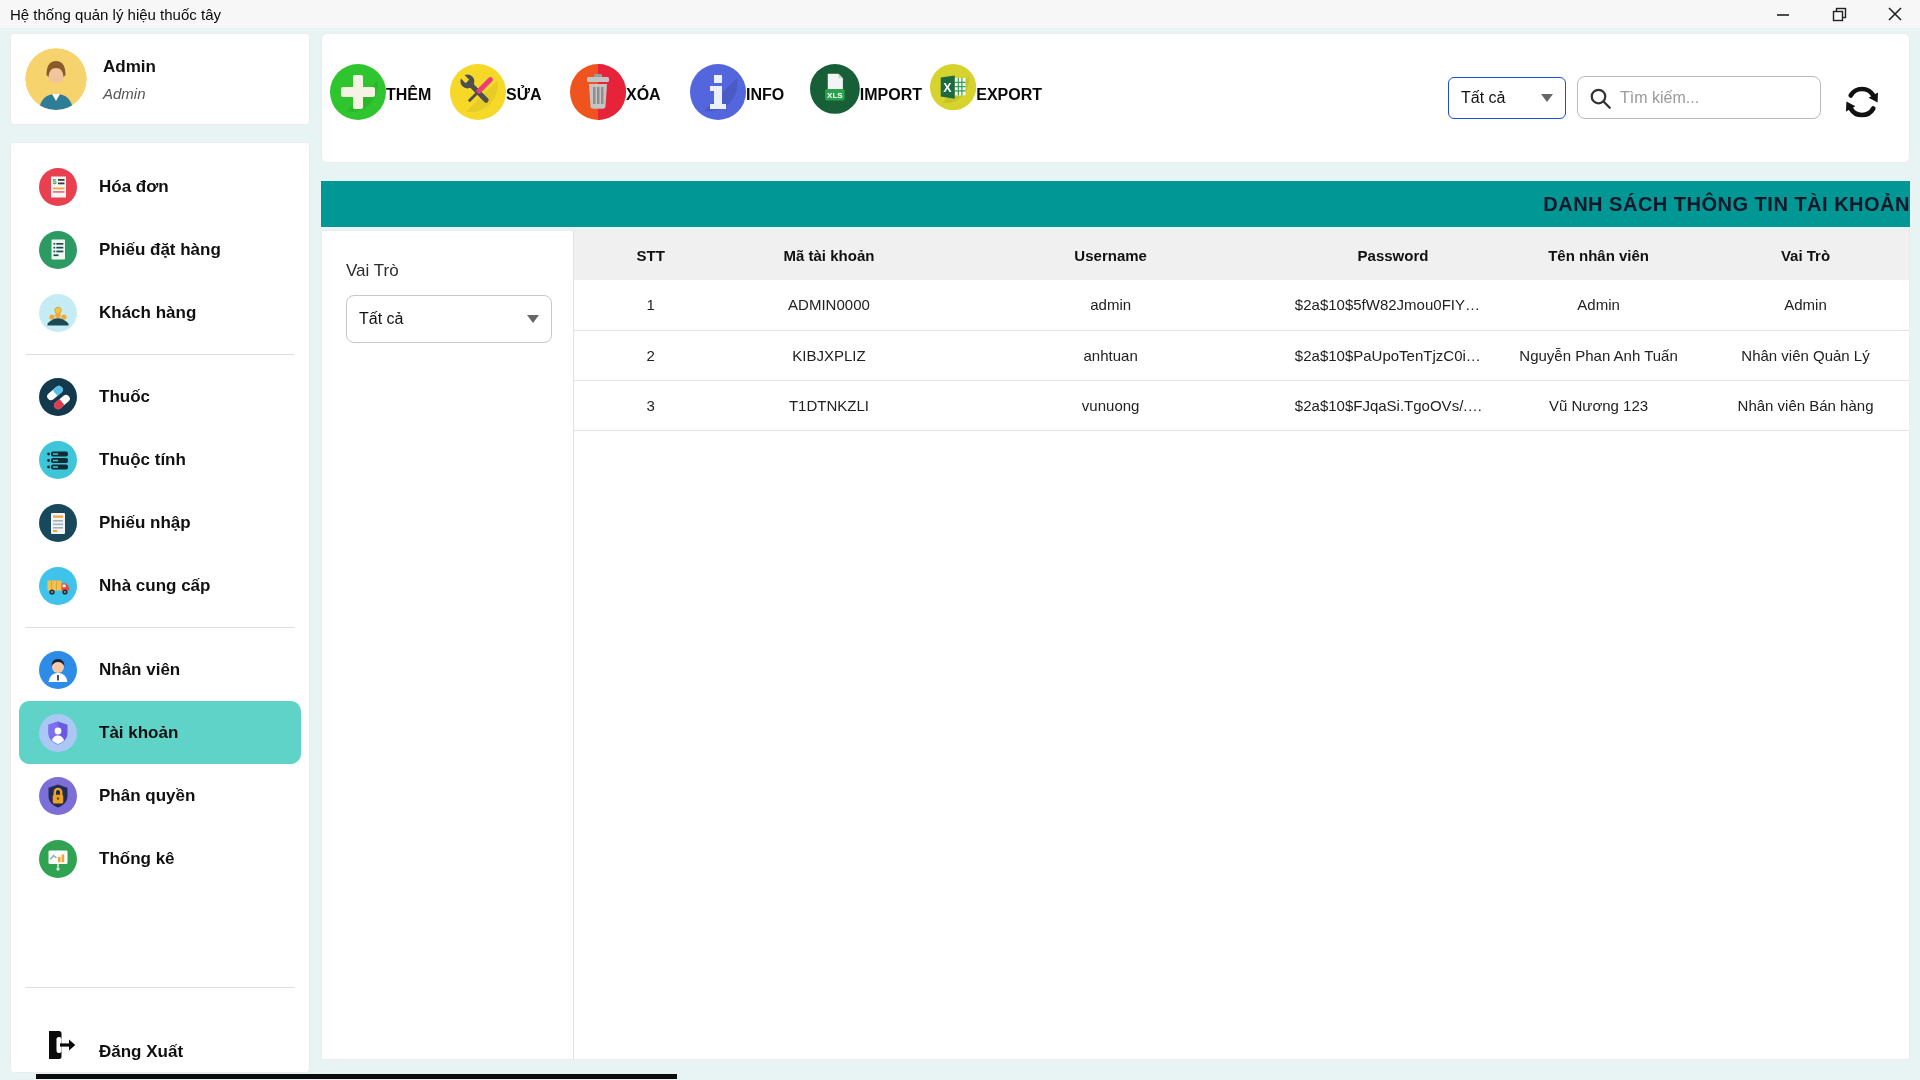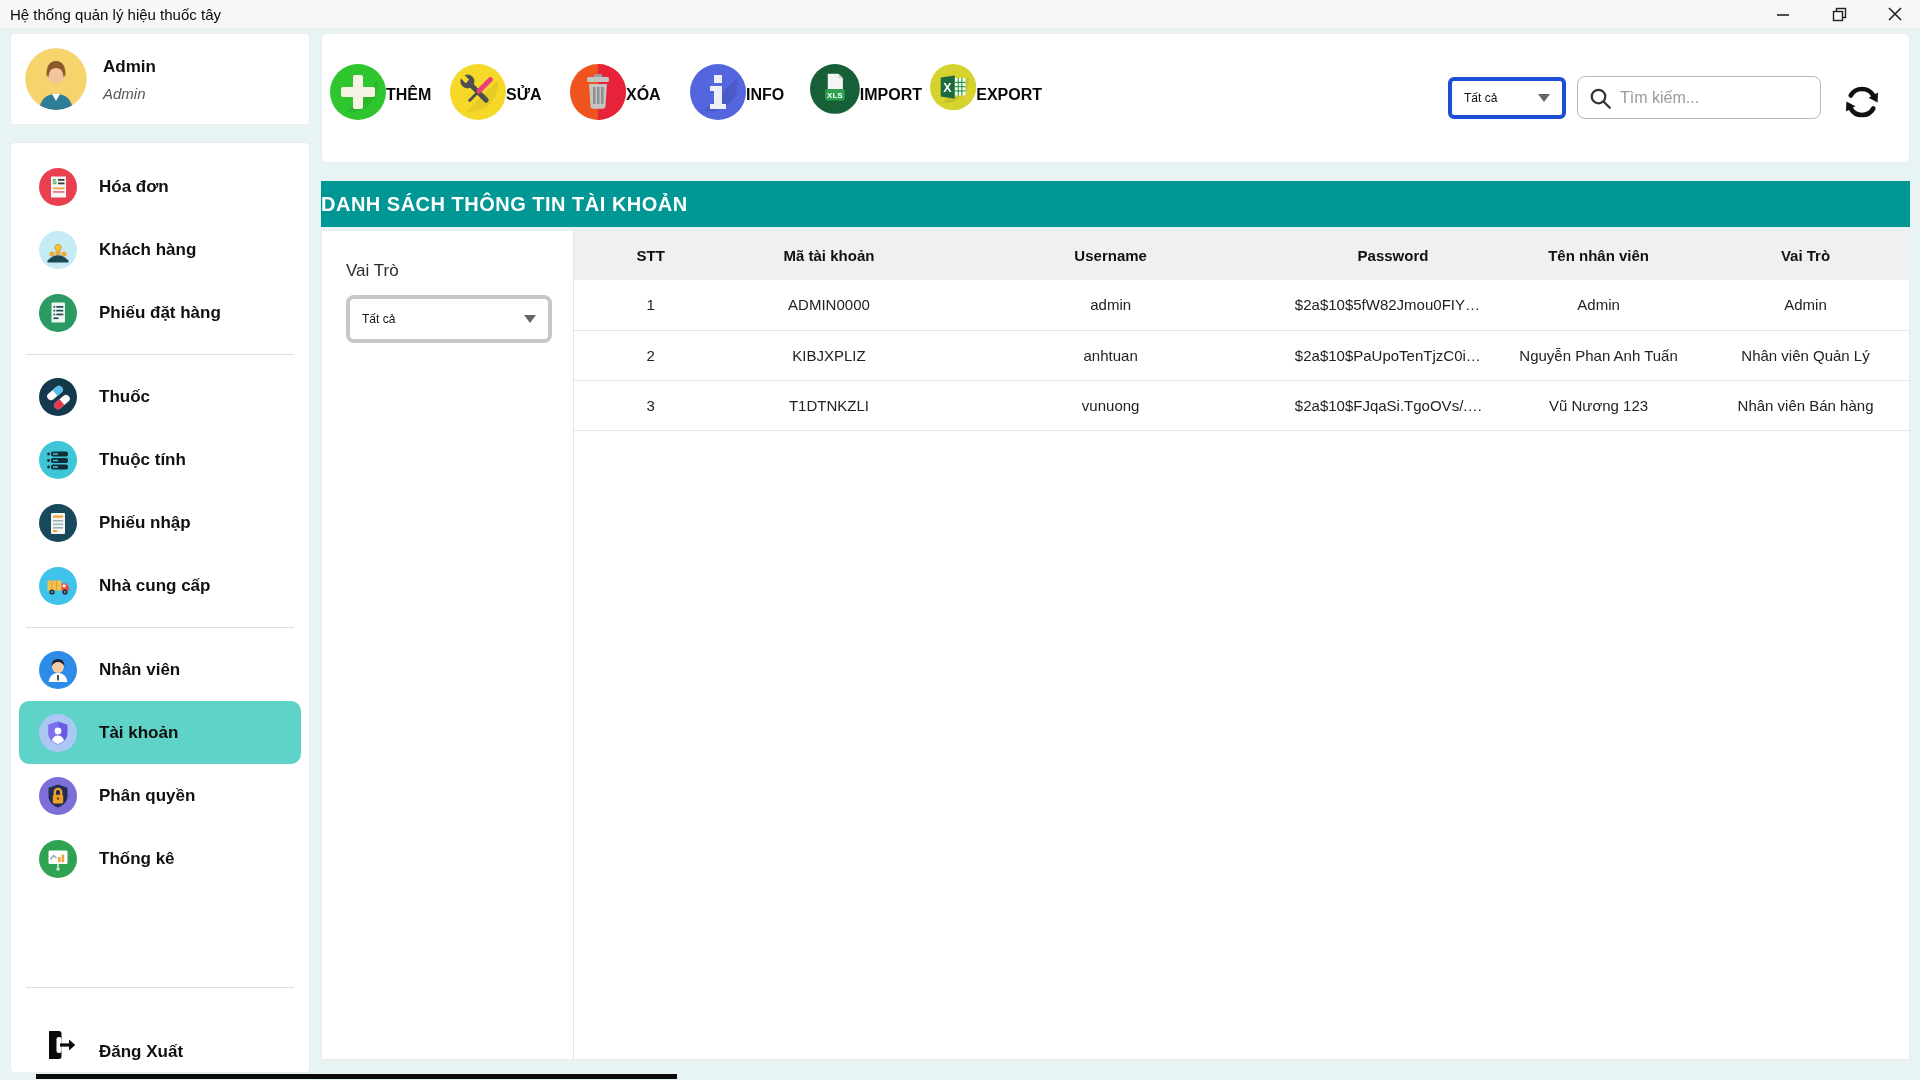--- a/index.html
+++ b/index.html
@@ -30,31 +30,31 @@
   .spacer{flex:1;}
   .logout-row{height:64px;display:flex;align-items:flex-end;gap:24px;padding-left:30px;cursor:pointer;}
   .logout-row .mi-label{font-size:17px;}
   
   .toolbar-card{left:321px;top:33px;width:1589px;height:130px;border-radius:6px;}
   .tools-row{position:absolute;left:8px;top:30px;display:flex;gap:8px;}
   .tool-btn{width:112px;display:flex;flex-direction:row;align-items:center;cursor:pointer;}
   .tb-icon{width:56px;height:56px;}
   .tb-label{font-weight:bold;font-size:16px;margin-top:5px;color:#0a0a0a;}
   .dropdown{position:absolute;display:flex;align-items:center;justify-content:space-between;
-    padding:0 12px;border:4px solid #1d4ed8;border-radius:6px;font-size:12px;background:#fff;cursor:pointer;}
+    padding:0 12px;border:1px solid #1d4ed8;border-radius:6px;font-size:16px;background:#fff;cursor:pointer;}
   .tb-dropdown{right:343px;top:43px;width:118px;height:42px;}
   .caret{width:0;height:0;border-left:6px solid transparent;border-right:6px solid transparent;border-top:8px solid #666;}
   .search-box{position:absolute;right:88px;top:42px;width:244px;height:43px;border:1px solid #b9b9b9;border-radius:8px;
     display:flex;align-items:center;padding:0 10px;gap:8px;background:#fff;}
   .search-box input{border:none;outline:none;font-size:16px;flex:1;min-width:0;color:#333;font-family:inherit;background:transparent;}
   .search-box input::placeholder{color:#9a9a9a;}
   .refresh-btn{position:absolute;right:25px;top:46px;width:44px;height:44px;cursor:pointer;}
   
   .content-header{position:absolute;left:321px;top:181px;width:1589px;height:46px;background:#009795;
-    color:#ffffff;font-weight:bold;font-size:20px;letter-spacing:.5px;display:flex;align-items:center;justify-content:flex-start;}
+    color:#0f172a;font-weight:bold;font-size:20px;letter-spacing:.5px;display:flex;align-items:center;justify-content:flex-end;}
   .content-panel{left:321px;top:230px;width:1589px;height:830px;display:flex;border-radius:0;}
   .filter-pane{width:252px;flex:0 0 252px;border-right:1px solid #e3e3e3;position:relative;}
   .filter-label{position:absolute;left:24px;top:30px;font-size:17px;color:#2b2b2b;}
   .filter-dropdown{left:24px;top:64px;width:206px;height:48px;border-radius:8px;border-color:#c7c7c7;}
   .table-pane{flex:1;}
   table{width:100%;border-collapse:collapse;table-layout:fixed;}
   thead th{background:#f0f0f0;height:49px;font-size:15px;font-weight:bold;color:#111;text-align:center;}
   tbody td{height:50px;font-size:15px;color:#222;text-align:center;border-bottom:1px solid #e4e4e4;
     white-space:nowrap;overflow:hidden;text-overflow:ellipsis;padding:0 4px;}
   col.w1{width:11.5%}col.w2{width:15.2%}col.w3{width:27.0%}col.w4{width:15.3%}col.w5{width:15.5%}col.w6{width:15.5%}
@@ -120,46 +120,46 @@
         <rect x="14" y="19.5" width="11.5" height="1.8" fill="#f2a43b"></rect>
         <rect x="14" y="23" width="11.5" height="1.8" fill="#e8788a"></rect>
       </svg>
     </span>
     <span class="mi-label">Hóa đơn</span>
   </div>
 
   <div class="menu-item">
     <span class="mi-icon">
       <svg viewBox="0 0 38 38">
-          <circle cx="19" cy="19" r="19" fill="#c5ecf4"></circle>
-        <circle cx="19" cy="16.5" r="3.2" fill="#f5c542" stroke="#d9a62e" stroke-width="1"></circle>
-        <circle cx="13" cy="23" r="2.6" fill="#f2a93b"></circle>
-        <circle cx="25" cy="23" r="2.6" fill="#f2a93b"></circle>
-        <circle cx="19" cy="21.5" r="2.8" fill="#f2a93b"></circle>
-        <path d="M8.5 29.5 q10.5 -10.5 21 0 v2 h-21 z" fill="#1d4a52"></path>
-      </svg>
-    </span>
-    <span class="mi-label">Khách hàng</span>
-  </div>
-
-  <div class="menu-item">
-    <span class="mi-icon">
-      <svg viewBox="0 0 38 38">
           <circle cx="19" cy="19" r="19" fill="#2c9a63"></circle>
         <rect x="12.5" y="8.5" width="13.5" height="20" rx="1" fill="#eef6f0"></rect>
         <rect x="14.5" y="12" width="1.7" height="1.7" fill="#1d4a52"></rect>
           <rect x="17.3" y="12" width="7" height="1.7" fill="#1d4a52"></rect>
         <rect x="14.5" y="15.8" width="1.7" height="1.7" fill="#1d4a52"></rect>
           <rect x="17.3" y="15.8" width="7" height="1.7" fill="#1d4a52"></rect>
         <rect x="14.5" y="19.6" width="1.7" height="1.7" fill="#1d4a52"></rect>
           <rect x="17.3" y="19.6" width="7" height="1.7" fill="#1d4a52"></rect>
         <rect x="14.5" y="23.4" width="5" height="1.7" fill="#1d4a52"></rect>
       </svg>
     </span>
     <span class="mi-label">Phiếu đặt hàng</span>
+  </div>
+
+  <div class="menu-item">
+    <span class="mi-icon">
+      <svg viewBox="0 0 38 38">
+          <circle cx="19" cy="19" r="19" fill="#c5ecf4"></circle>
+        <circle cx="19" cy="16.5" r="3.2" fill="#f5c542" stroke="#d9a62e" stroke-width="1"></circle>
+        <circle cx="13" cy="23" r="2.6" fill="#f2a93b"></circle>
+        <circle cx="25" cy="23" r="2.6" fill="#f2a93b"></circle>
+        <circle cx="19" cy="21.5" r="2.8" fill="#f2a93b"></circle>
+        <path d="M8.5 29.5 q10.5 -10.5 21 0 v2 h-21 z" fill="#1d4a52"></path>
+      </svg>
+    </span>
+    <span class="mi-label">Khách hàng</span>
   </div>
 
   <div class="divider"></div>
 
   <div class="menu-item">
     <span class="mi-icon">
       <svg viewBox="0 0 38 38">
           <circle cx="19" cy="19" r="19" fill="#14384c"></circle>
         <g transform="rotate(-40 16 15)">
           <rect x="7" y="11.2" width="18" height="7.6" rx="3.8" fill="#fff"></rect>

